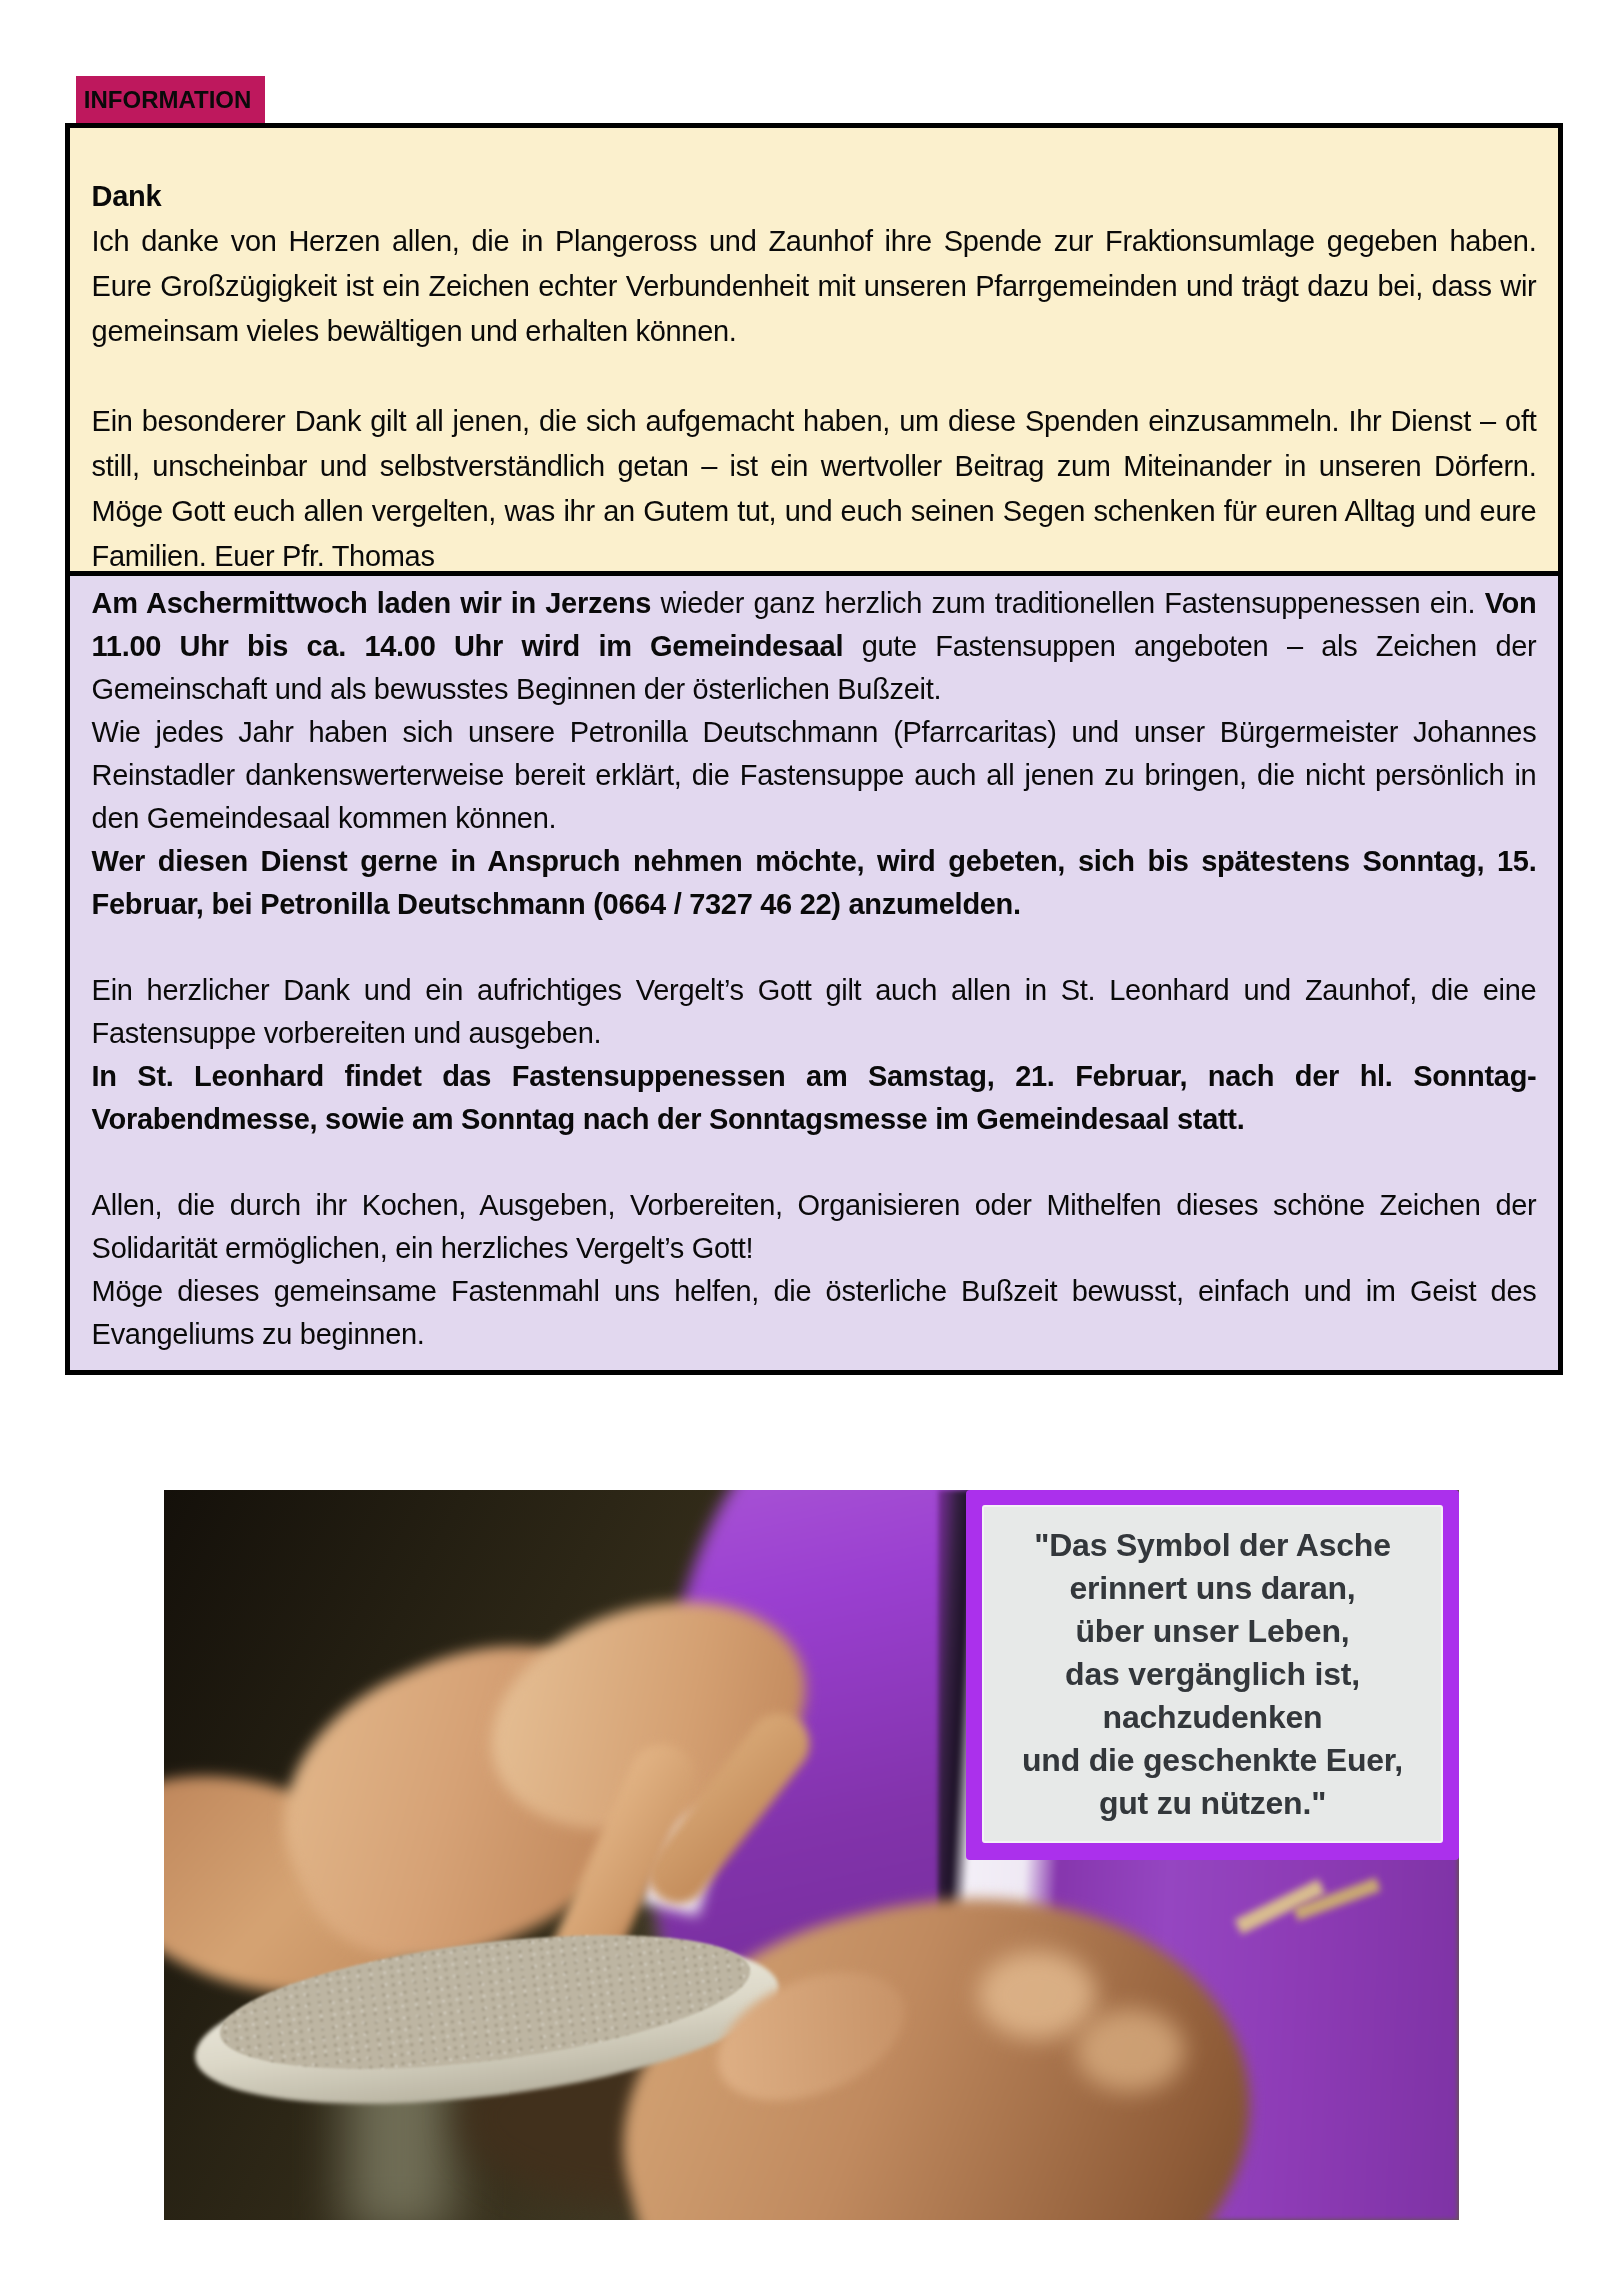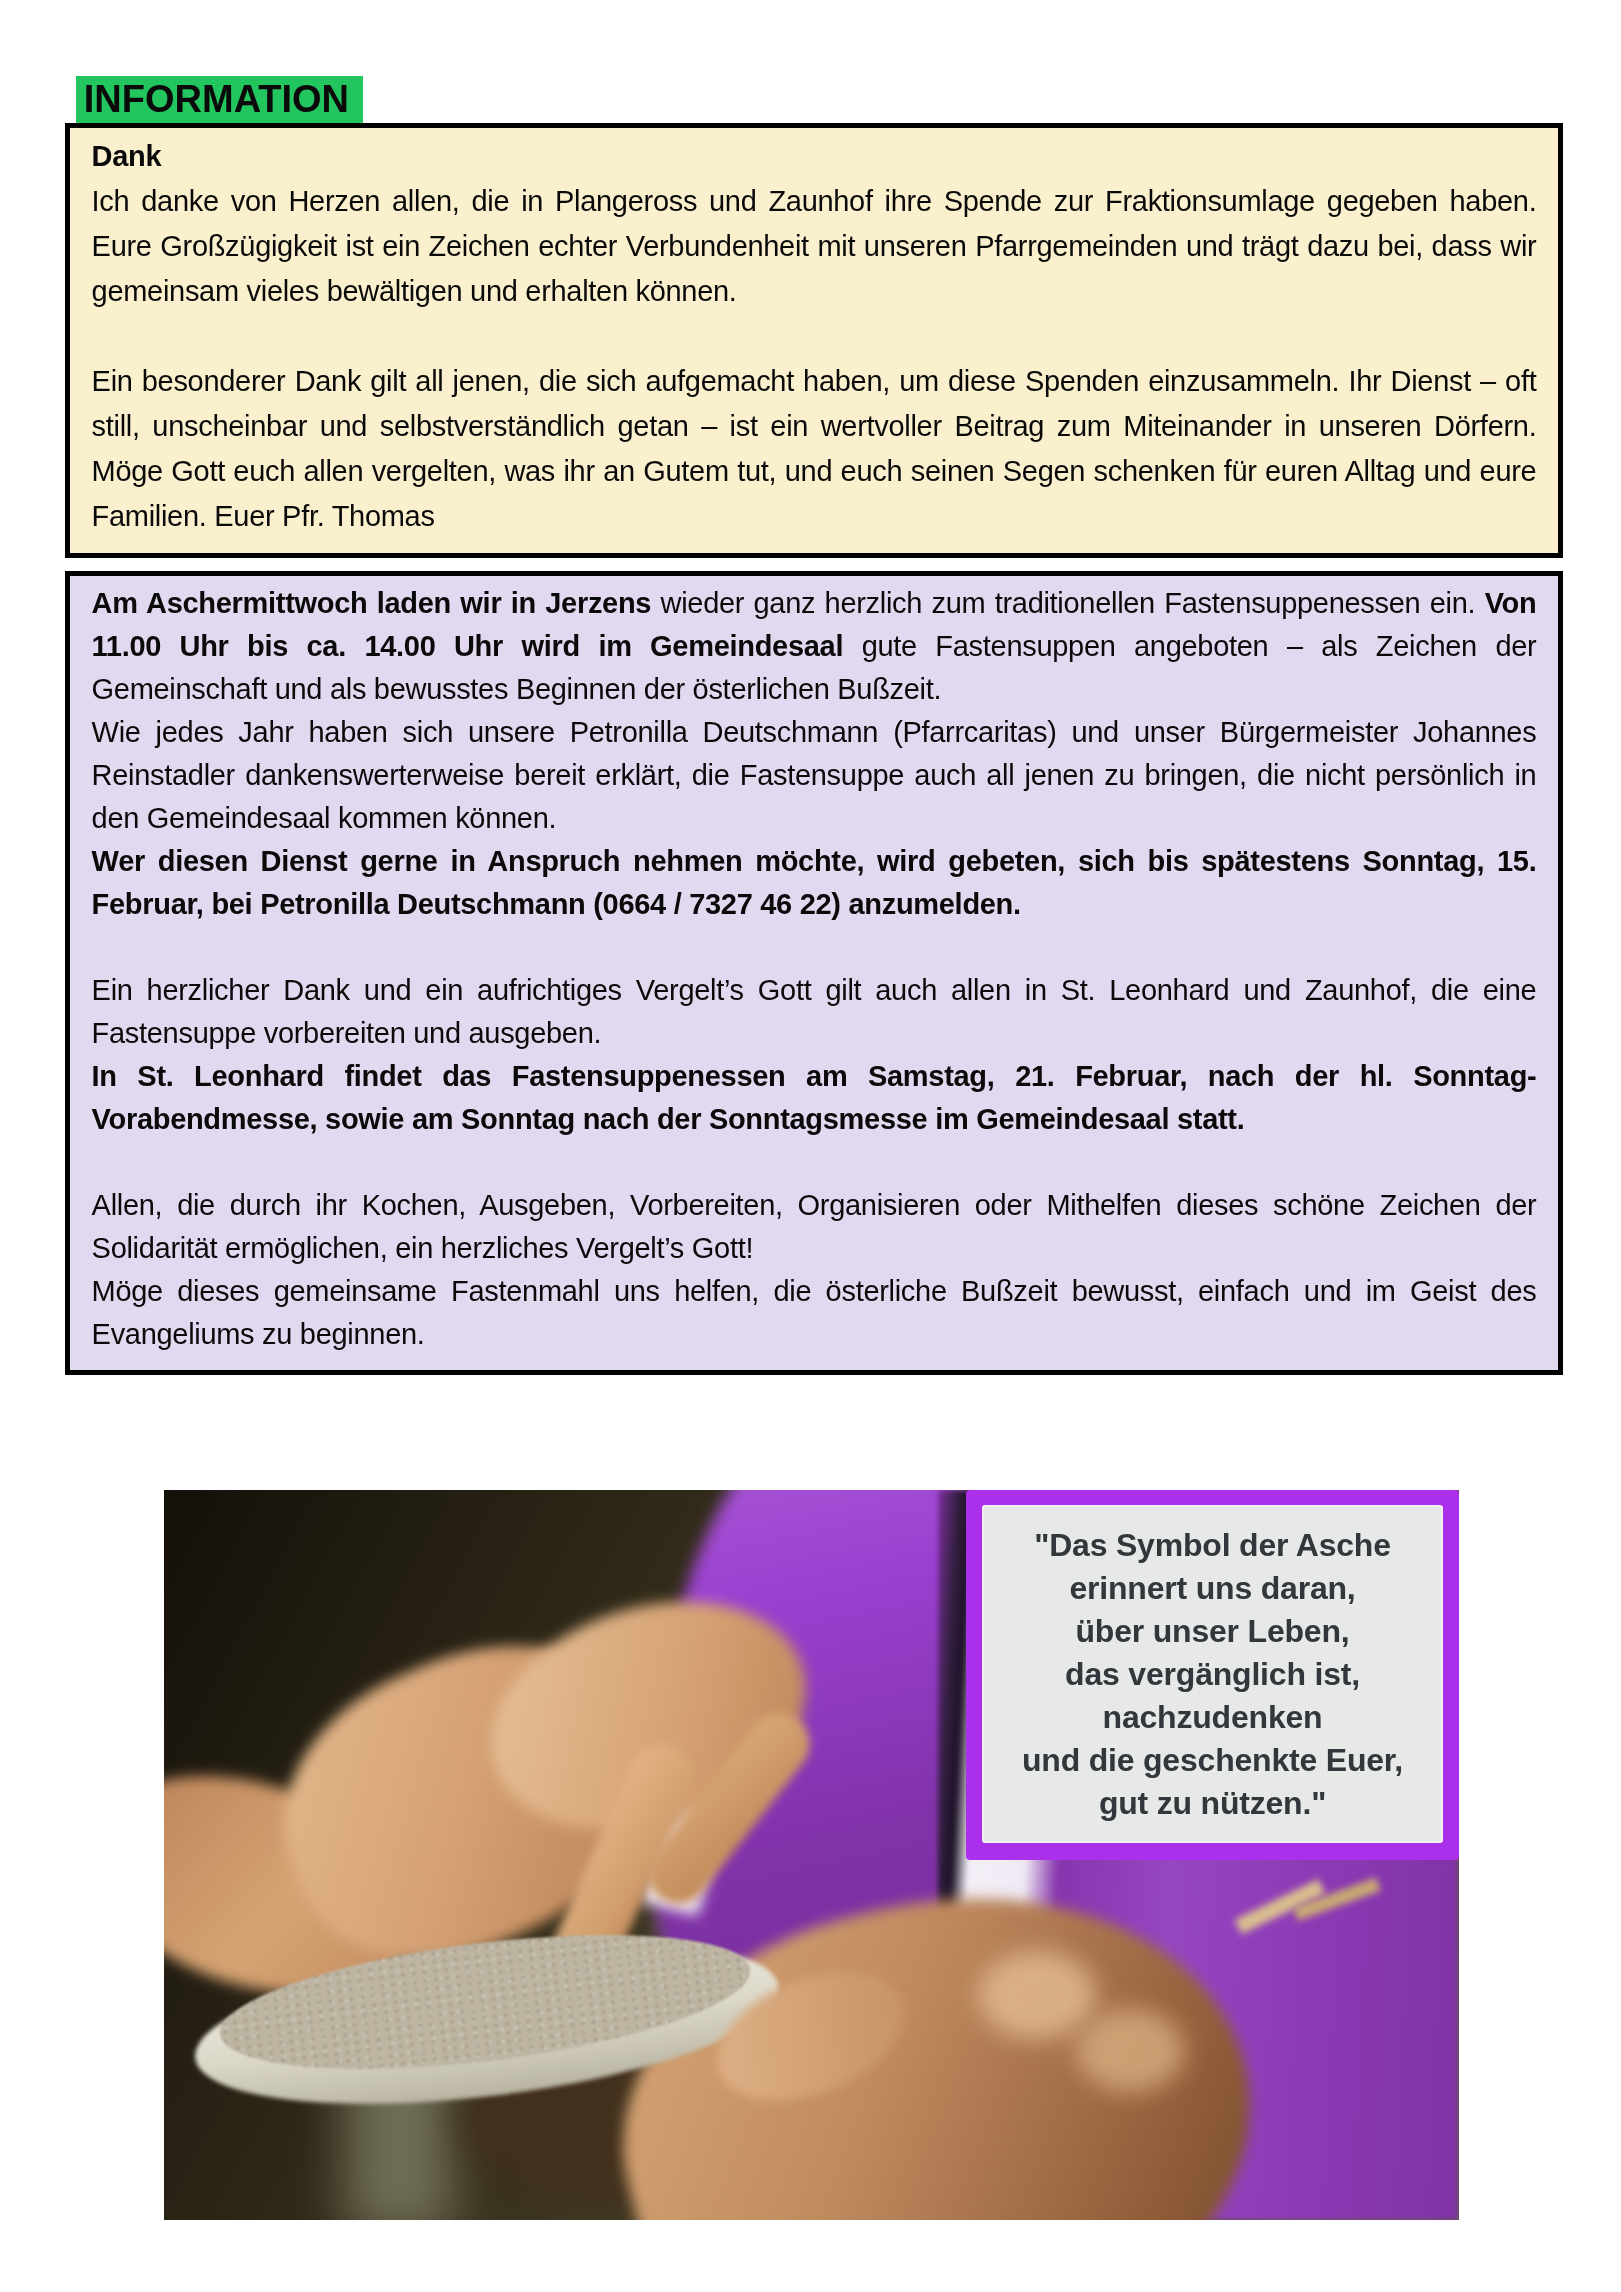--- a/index.html
+++ b/index.html
@@ -3,33 +3,33 @@
 <meta charset="utf-8">
 <style>
   html,body{margin:0;padding:0;}
   body{
     width:1621px;height:2293px;background:#ffffff;position:relative;overflow:hidden;
     font-family:"Liberation Sans", sans-serif;color:#0a0a0a;
   }
   
   .info-label{
     position:absolute;left:76px;top:76px;
-    background:#22c55e;
-    font-weight:bold;font-size:38px;line-height:43px;
+    background:#be185d;
+    font-weight:bold;font-size:24px;line-height:43px;
     padding:2px 13.7px 2.9px 7.8px;letter-spacing:0px;
   }
   
   .tbox{
     position:absolute;left:65px;width:1498px;box-sizing:border-box;
     border:5.9px solid #000;
     padding:5.9px 21.6px 13.7px 21.6px;
     font-size:29px;letter-spacing:-0.3px;
     text-align:justify;
   }
-  .tbox .box-heading{font-weight:bold;}
+  .tbox .box-heading{font-weight:bold;margin-top:40px;}
   .dank-box{top:123px;background:#fbf0cd;line-height:45px;}
   .fasten-box{top:571px;background:#e2d8ef;line-height:43px;}
   .para{margin:0;}
   .para b{font-weight:bold;}
   .para.blank{min-height:39px;}
   
   .photo{
     position:absolute;left:164px;top:1490px;width:1295px;height:730px;
     overflow:hidden;background:#3c3520;
   }

